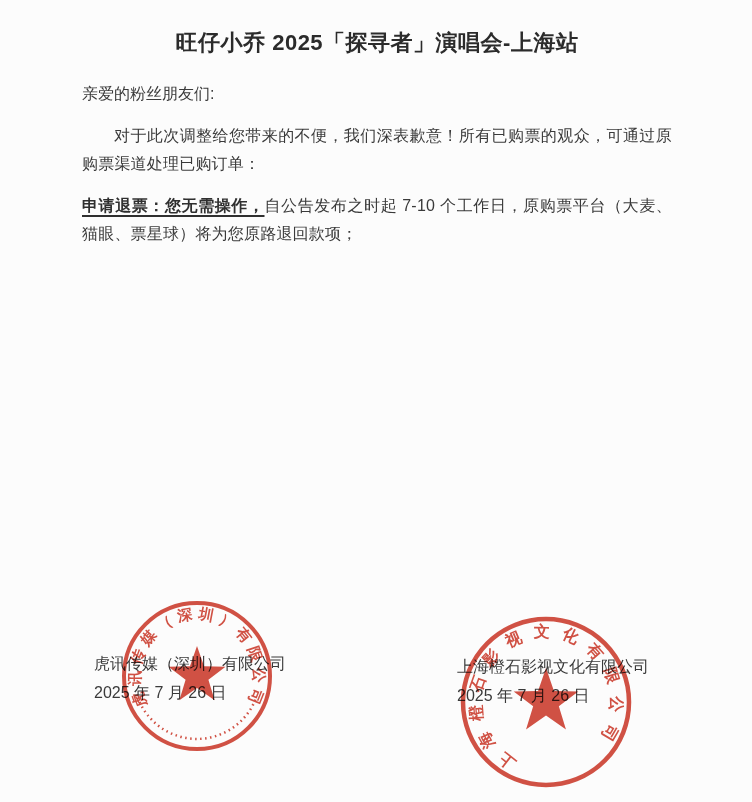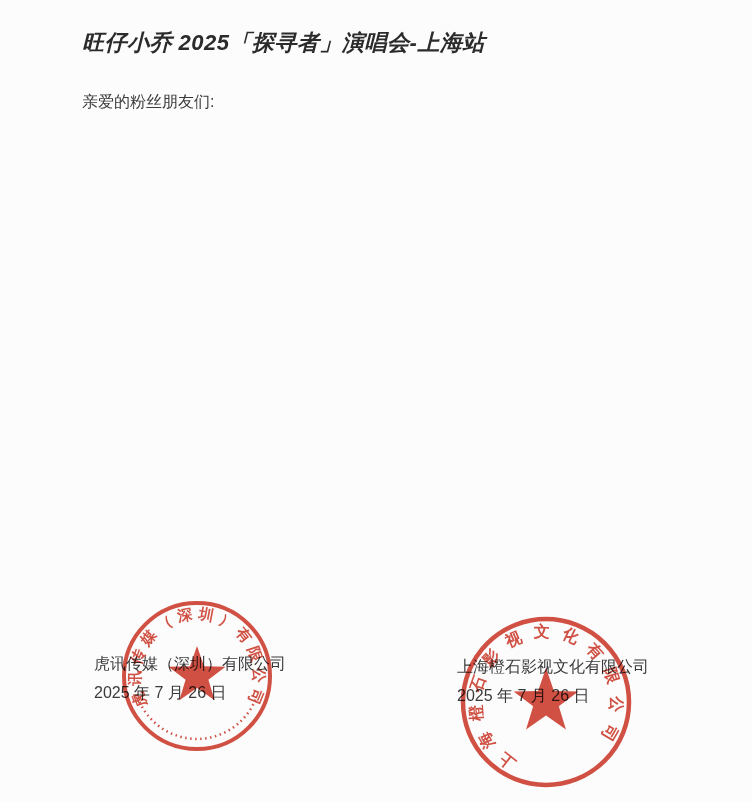--- a/index.html
+++ b/index.html
@@ -4,24 +4,24 @@
 <style>
   * { margin:0; padding:0; box-sizing:border-box; }
   html,body { width:752px; height:802px; background:#fcfcfc; overflow:hidden; }
   .page {
     position:relative; width:752px; height:802px;
     background:#fcfcfc; color:#3a3a3a;
     font-family:"Liberation Sans","DejaVu Sans",sans-serif;
   }
   .content { padding:26px 80px 0 82px; }
   .title-line {
-    font-size:22px; font-weight:700; 
-    line-height:34px; color:#2b2b2b; letter-spacing:0.5px;font-style:italic;
+    font-size:22px; font-weight:700; text-align:center;
+    line-height:34px; color:#2b2b2b; letter-spacing:0.5px;
   }
-  .greeting { margin-top:28px; font-size:16px; line-height:28px; }
+  .greeting { margin-top:20px; font-size:16px; line-height:28px; }
   .para {
     margin-top:14px; font-size:16px; line-height:28px;
     text-align:justify; letter-spacing:0.2px;
   }
   .indent { text-indent:2em; }
   .seg-bold { font-weight:700; color:#333; }
   .seg-bold-underline {
     font-weight:700; color:#2f2f2f;
     text-decoration:underline; text-underline-offset:4px; text-decoration-thickness:1.5px;
   }
@@ -40,21 +40,23 @@
 <body>
 
 <div class="page">
 
   <div class="content">
     <div class="title-line">旺仔小乔 2025「探寻者」演唱会-上海站</div>
 
     <div class="greeting">亲爱的粉丝朋友们:</div>
 
 
+    <p class="para indent">对于此次调整给您带来的不便，我们深表歉意！所有已购票的观众，可通过原购票渠道处理已购订单：</p>
 
+    <p class="para"><span class="seg-bold-underline">申请退票：您无需操作，</span><span>自公告发布之时起 7-10 个工作日，原购票平台（大麦、猫眼、票星球）将为您原路退回款项；</span></p>
 
 
   </div>
 
   <div class="footer">
 
     <div class="sig-text sig-company-left">虎讯传媒（深圳）有限公司</div>
     <div class="sig-text sig-date-left">2025 年 7 月 26 日</div>
 
     <div class="sig-text sig-company-right">上海橙石影视文化有限公司</div>

